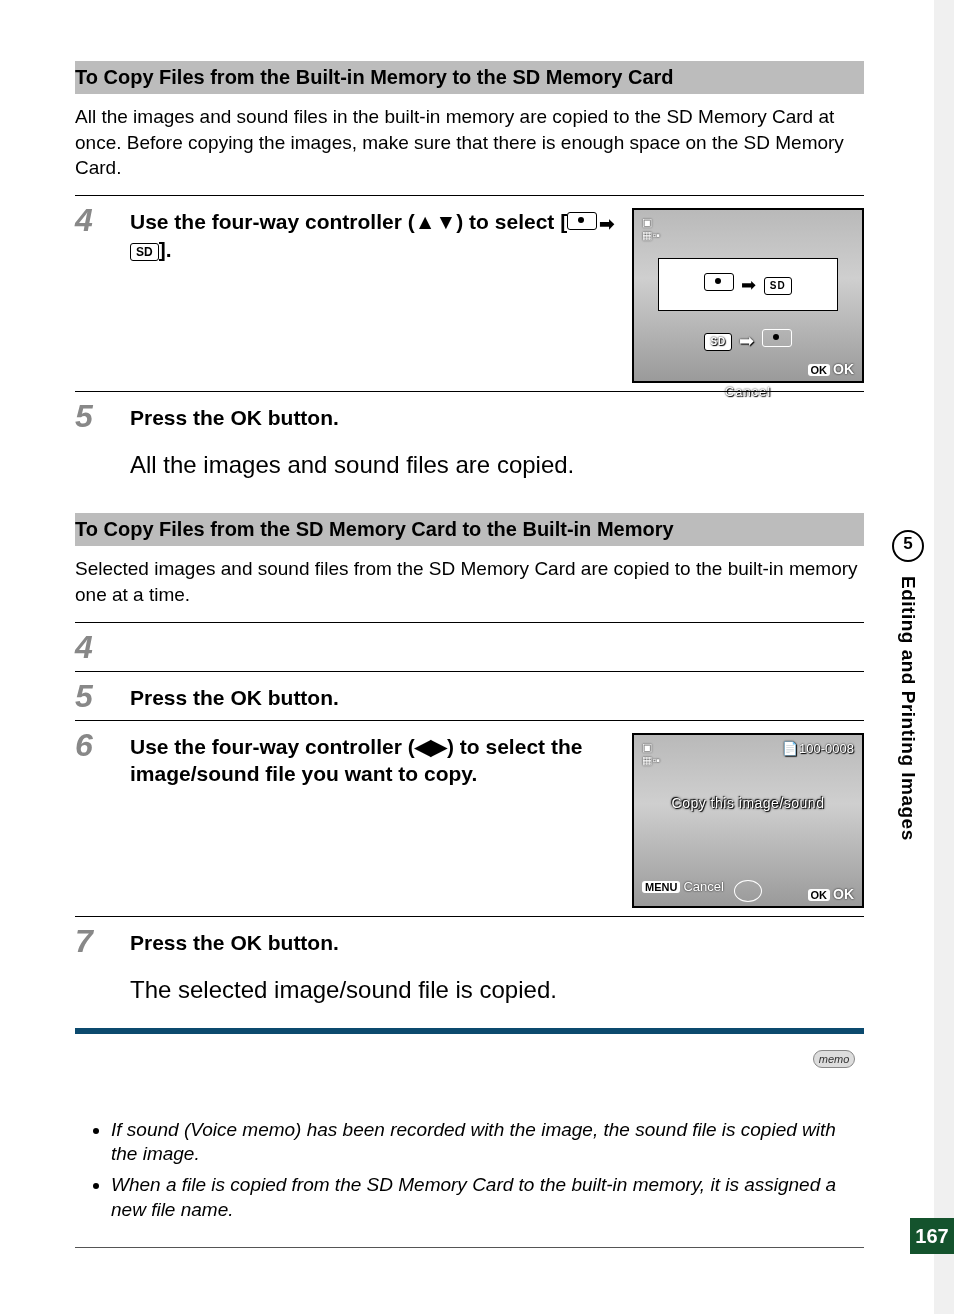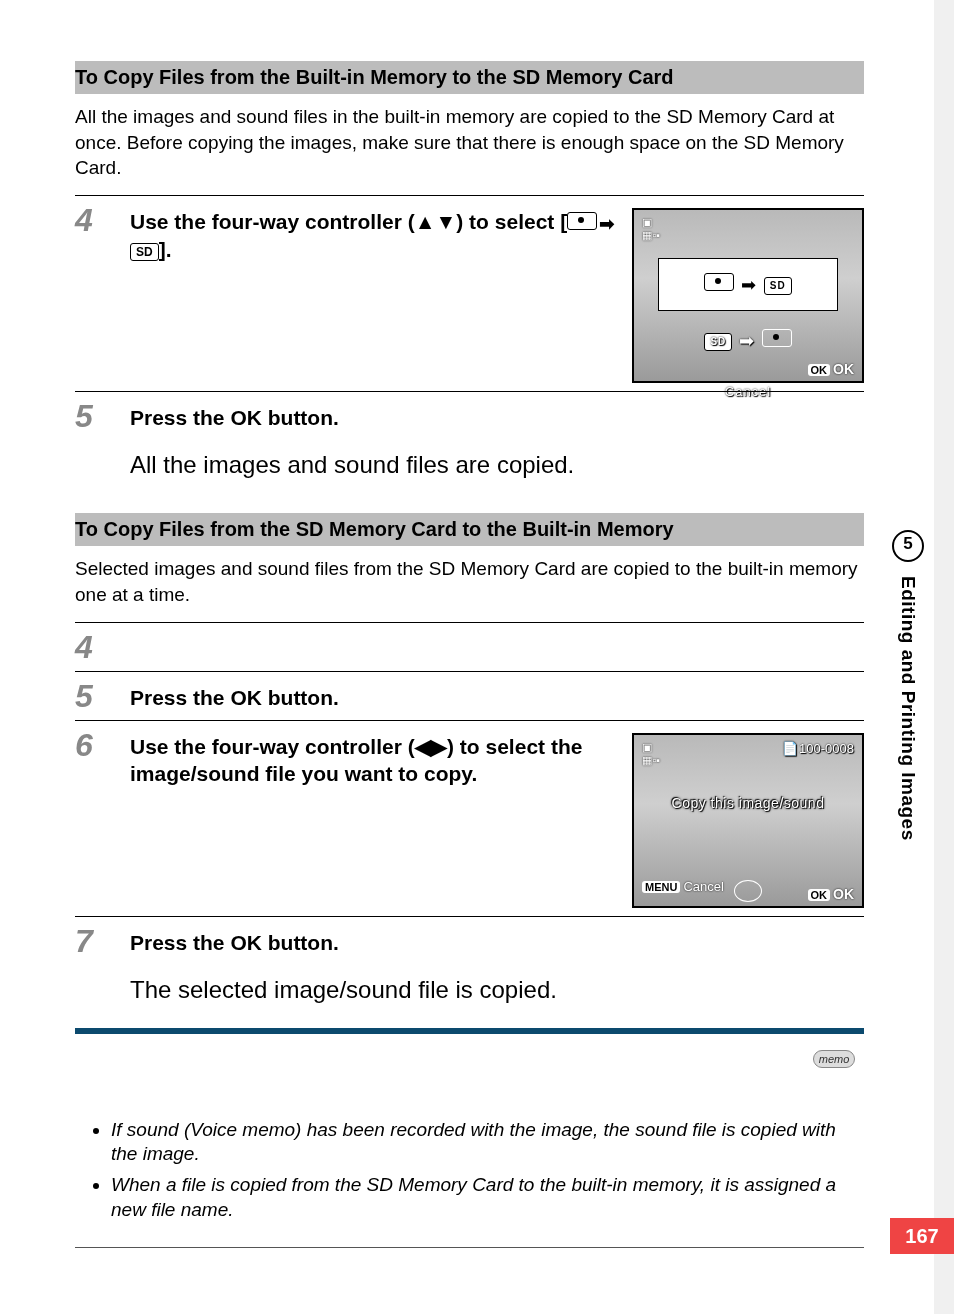--- a/index.html
+++ b/index.html
@@ -49,23 +49,23 @@
     right: 0;
     top: 0;
     width: 20px;
     height: 1314px;
     background: #f0f0f0;
   }
   .page-num-box {
     position: absolute;
     right: 0;
     bottom: 60px;
-    width: 64px;
+    width: 44px;
     height: 36px;
-    background: #ef4444;
+    background: #14532d;
     color: #fff;
     font-weight: bold;
     font-size: 20px;
     text-align: center;
     line-height: 36px;
   }
   .sub-header {
     background: #bcbcbc;
     padding: 5px 0;
     font-weight: bold;

